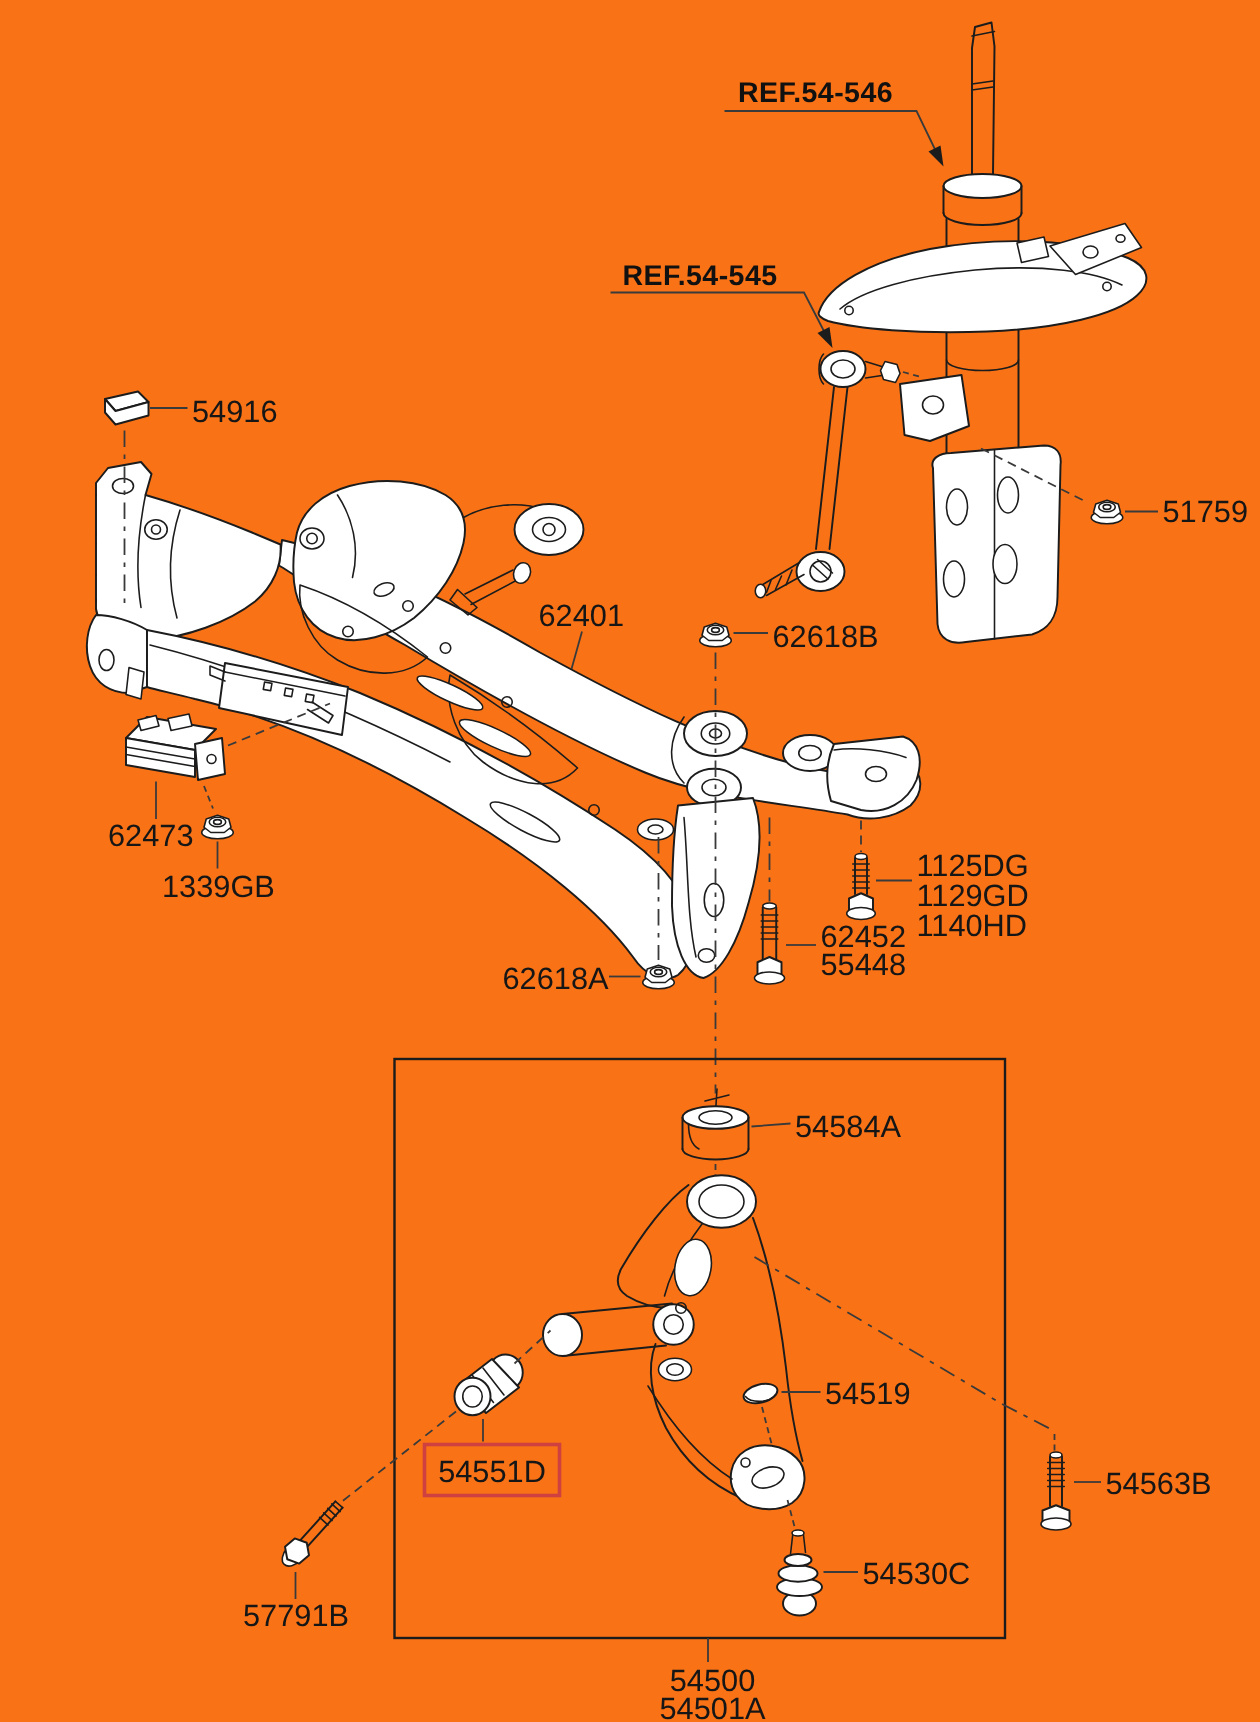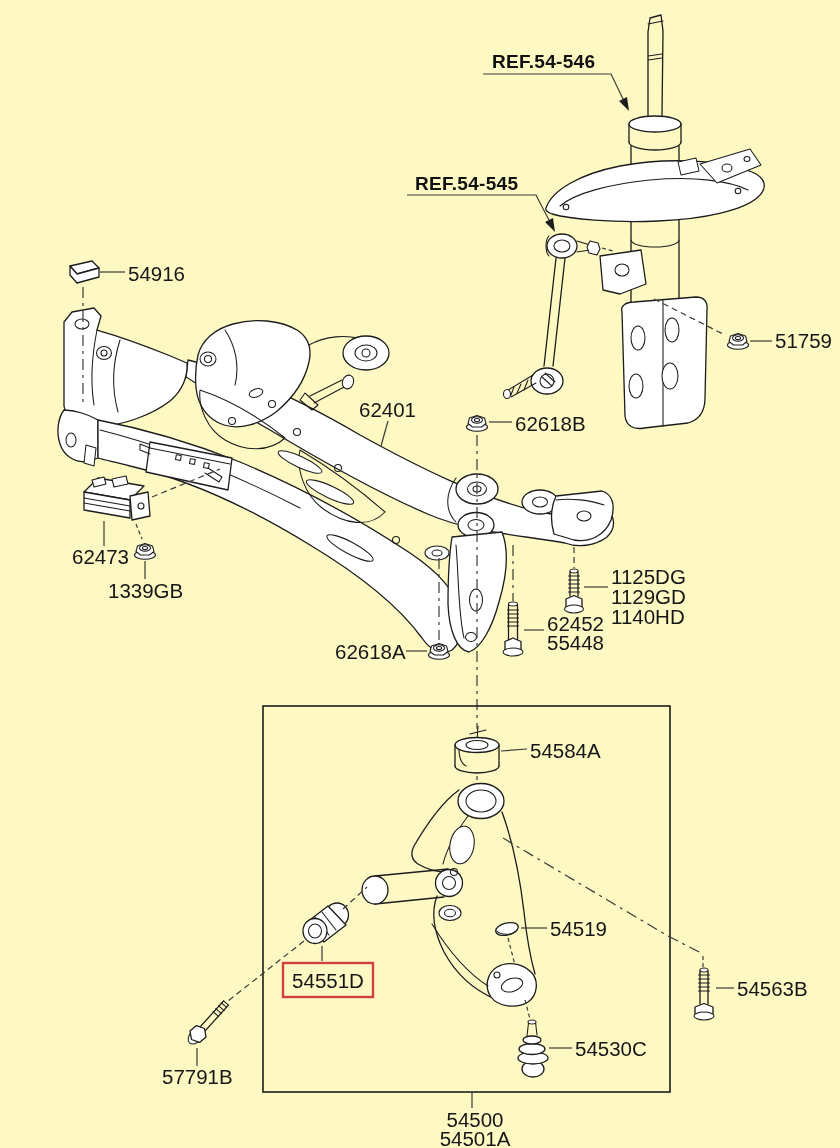--- a/index.html
+++ b/index.html
@@ -1,16 +1,16 @@
 <!DOCTYPE html>
 <html><head>
 <meta charset="utf-8">
 <style>
   html,body{margin:0;padding:0;background:#ffffff;}
-  .stage{position:relative;width:840px;height:1148px;background:#fef9c3;overflow:hidden;}
+  .stage{position:relative;width:840px;height:1148px;background:#f97316;overflow:hidden;}
   svg{display:block;}
   .ln{fill:none;stroke:#1c1c1c;stroke-width:1.3;stroke-linecap:round;stroke-linejoin:round;}
   .wf{fill:#ffffff;stroke:#1c1c1c;stroke-width:1.3;stroke-linecap:round;stroke-linejoin:round;}
   .thin{stroke-width:1.05;}
   .ld{fill:none;stroke:#3a3a3a;stroke-width:1.2;}
   .dd{stroke-dasharray:11 5 3 5;}
   .ds{stroke-dasharray:6 4;}
   .dt{stroke-dasharray:4 3;}
   .num{font:20.5px "Liberation Sans",sans-serif;fill:#161616;}
   .ref{font:bold 19px "Liberation Sans",sans-serif;fill:#111;letter-spacing:.3px;}

